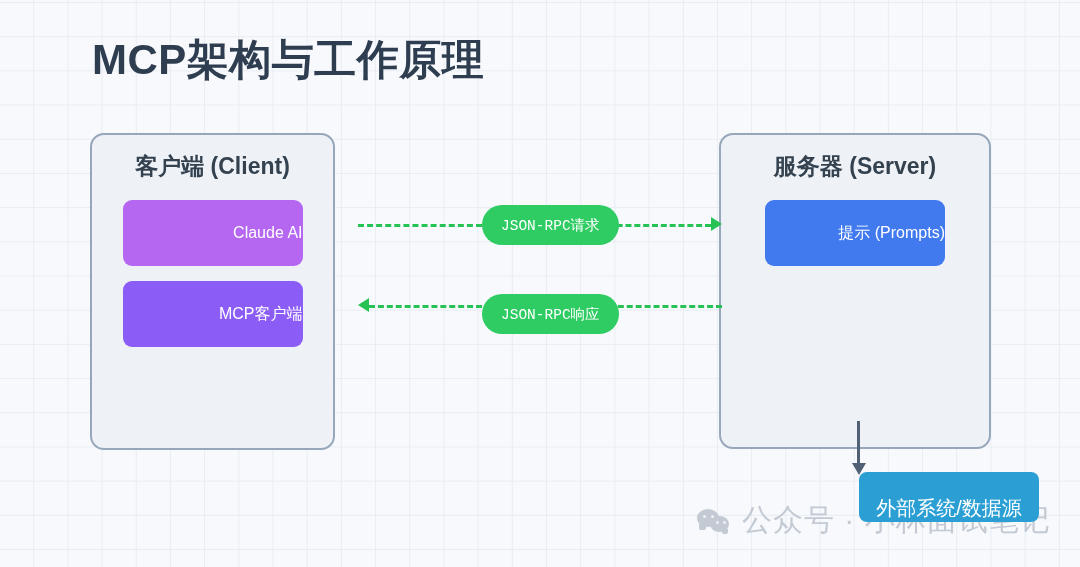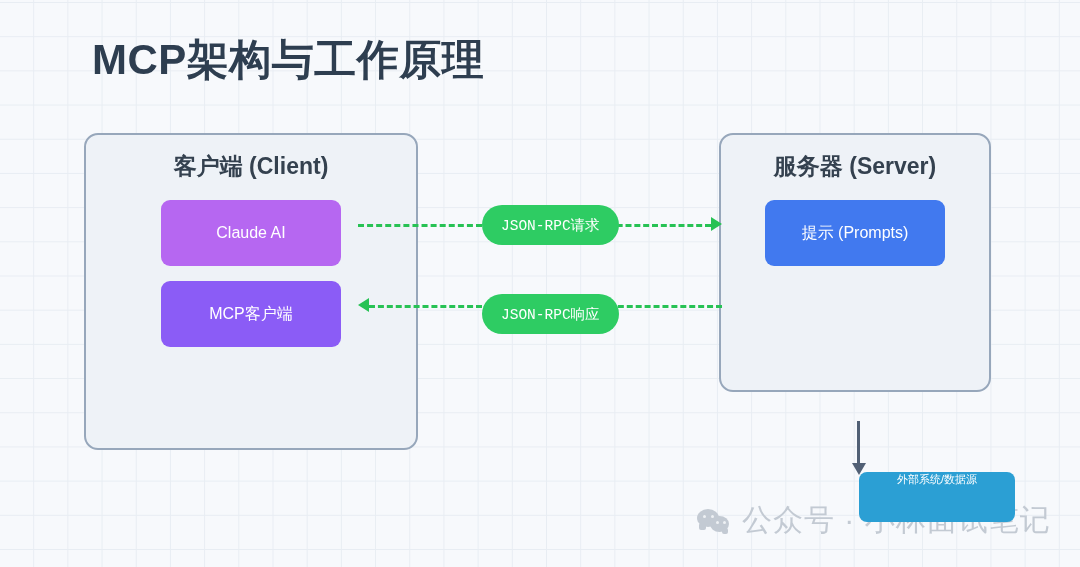--- a/index.html
+++ b/index.html
@@ -41,30 +41,30 @@
 
   
   .panel {
     position: absolute;
     background: #eef2f7;
     border: 2px solid #97a7bb;
     border-radius: 14px;
     box-sizing: border-box;
   }
   #client-panel {
-    left: 84px;
+    left: 90px;
     top: 133px;
-    width: 334px;
+    width: 245px;
     height: 317px;
   }
   #server-panel {
     left: 719px;
     top: 133px;
     width: 272px;
-    height: 259px;
+    height: 316px;
   }
   .panel-title {
     position: absolute;
     left: 0;
     top: 16px;
     width: 100%;
     text-align: center;
     font-size: 23px;
     font-weight: bold;
     color: #34414f;
@@ -80,21 +80,21 @@
     flex-direction: column;
     align-items: center;
     gap: 15px;
   }
   .node {
     width: 180px;
     height: 66px;
     border-radius: 9px;
     display: flex;
     align-items: center;
-    justify-content: center;
+    justify-content: flex-end;
     color: #ffffff;
     font-size: 16px;
     white-space: nowrap;
     box-sizing: border-box;
   }
 
   
   .flow {
     position: absolute;
     height: 40px;
@@ -169,28 +169,28 @@
     border-left: 7px solid transparent;
     border-right: 7px solid transparent;
     border-top: 12px solid #516075;
   }
 
   
   #external-box {
     position: absolute;
     left: 859px;
     top: 472px;
-    width: 156px;
+    width: 180px;
     height: 50px;
     border-radius: 8px;
     background: #2b9fd4;
     color: #ffffff;
-    font-size: 11px;
-    display: flex;
-    align-items: flex-start;
+    font-size: 20px;
+    display: flex;
+    align-items: flex-end;
     justify-content: center;
     white-space: nowrap;
     z-index: 5;
   }
 
   
   #watermark {
     position: absolute;
     left: 697px;
     top: 500px;

